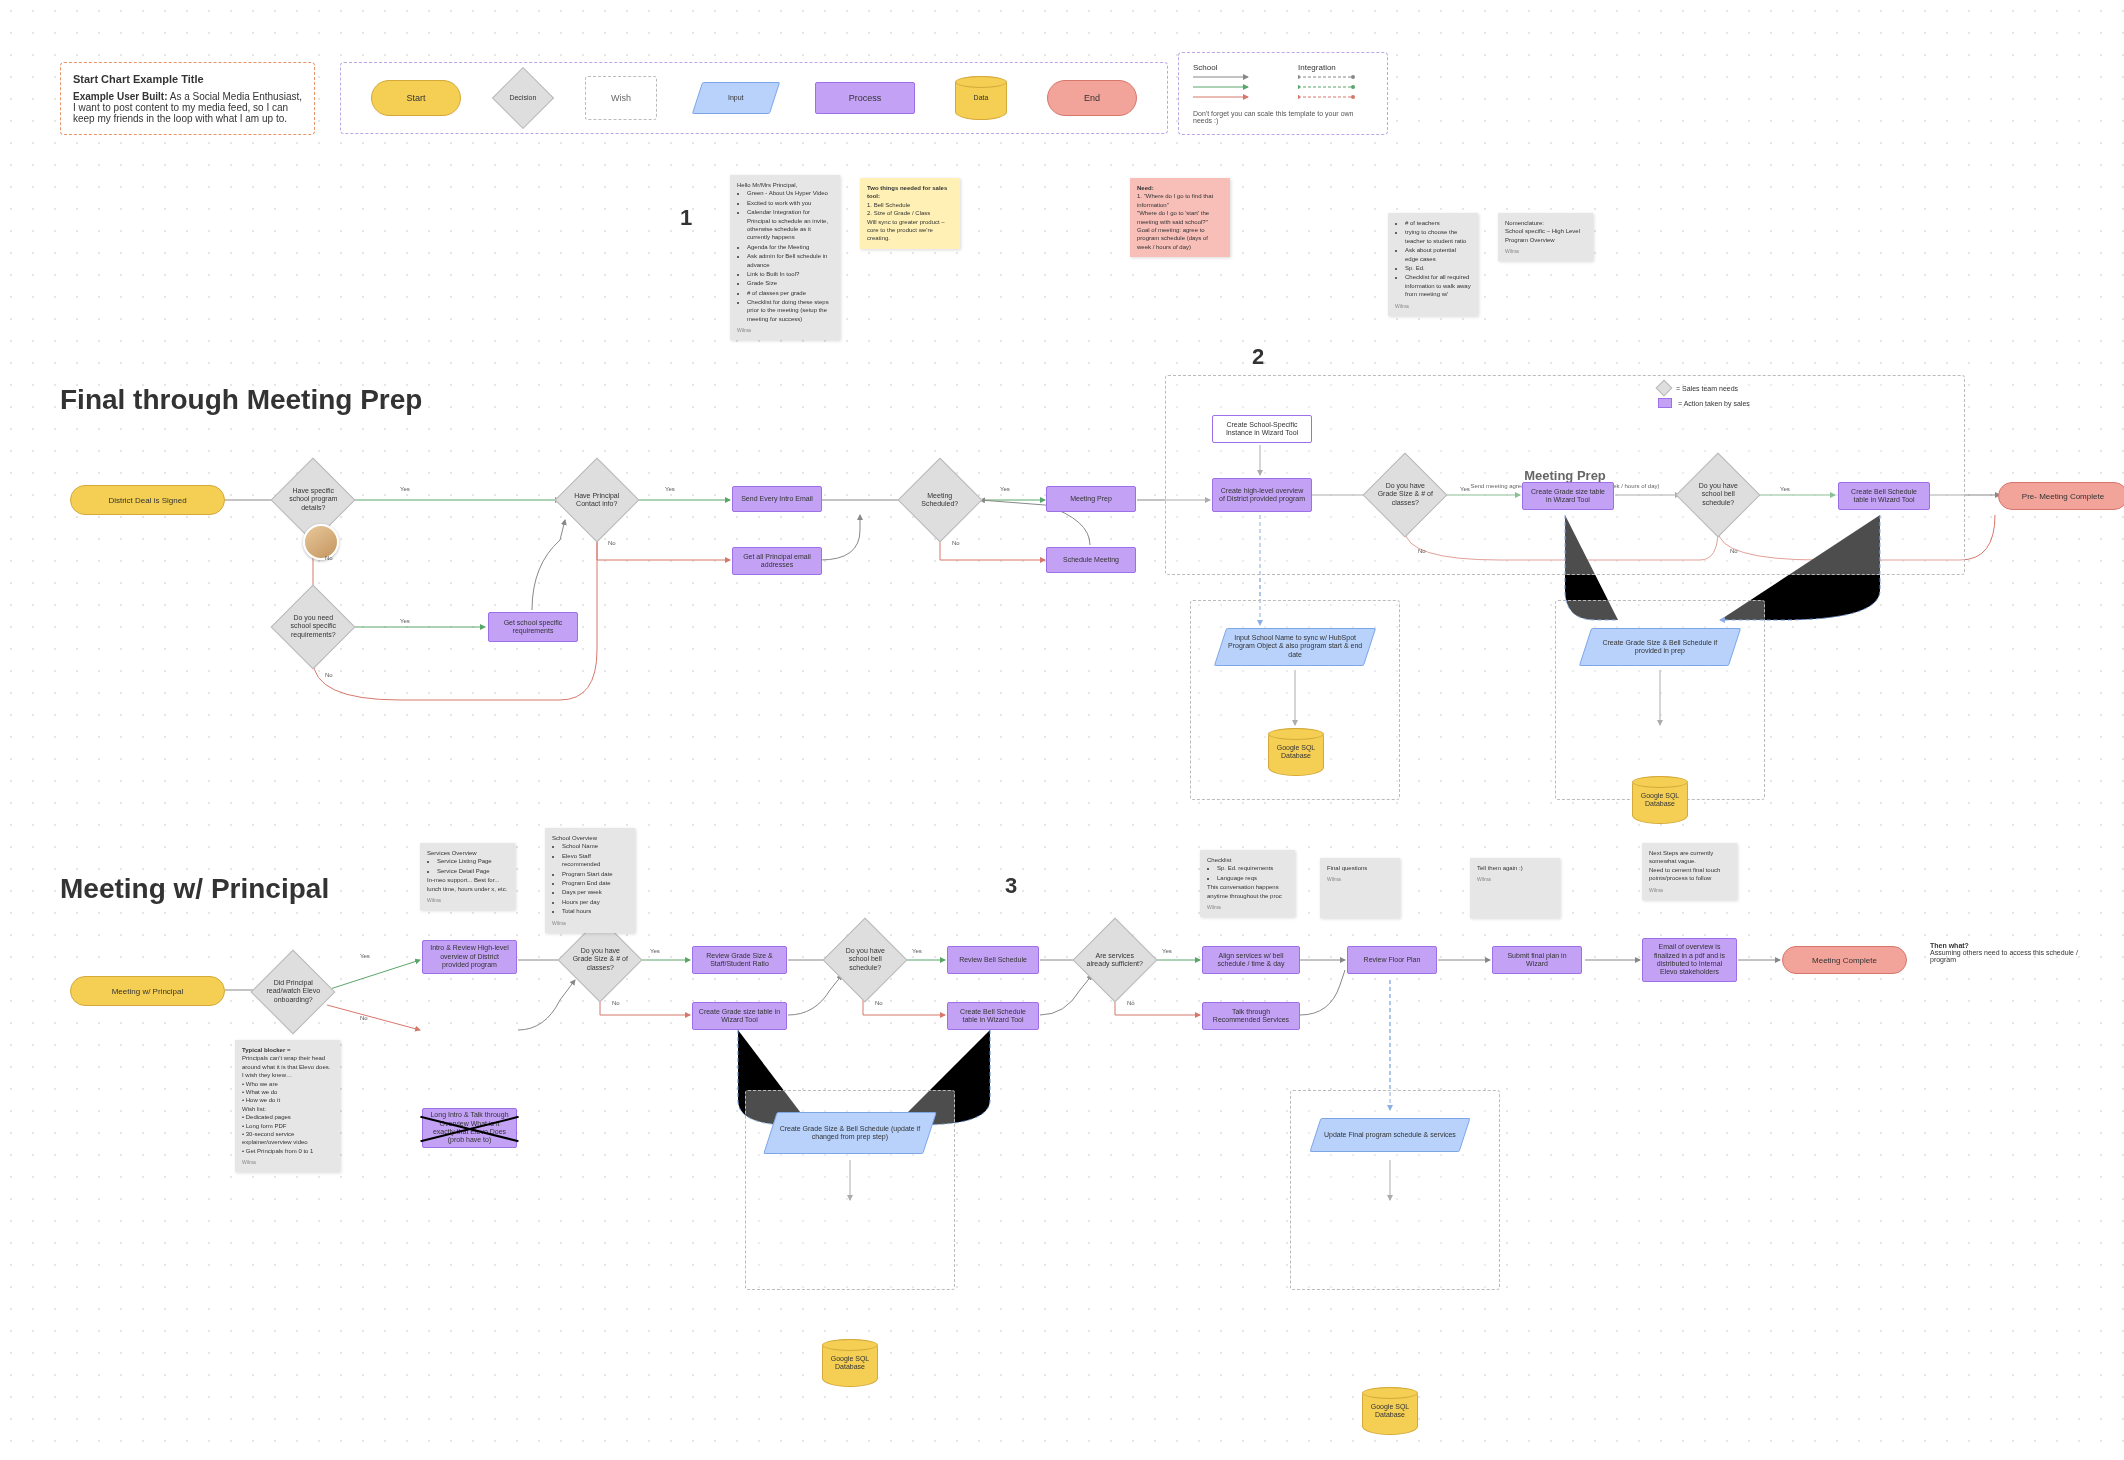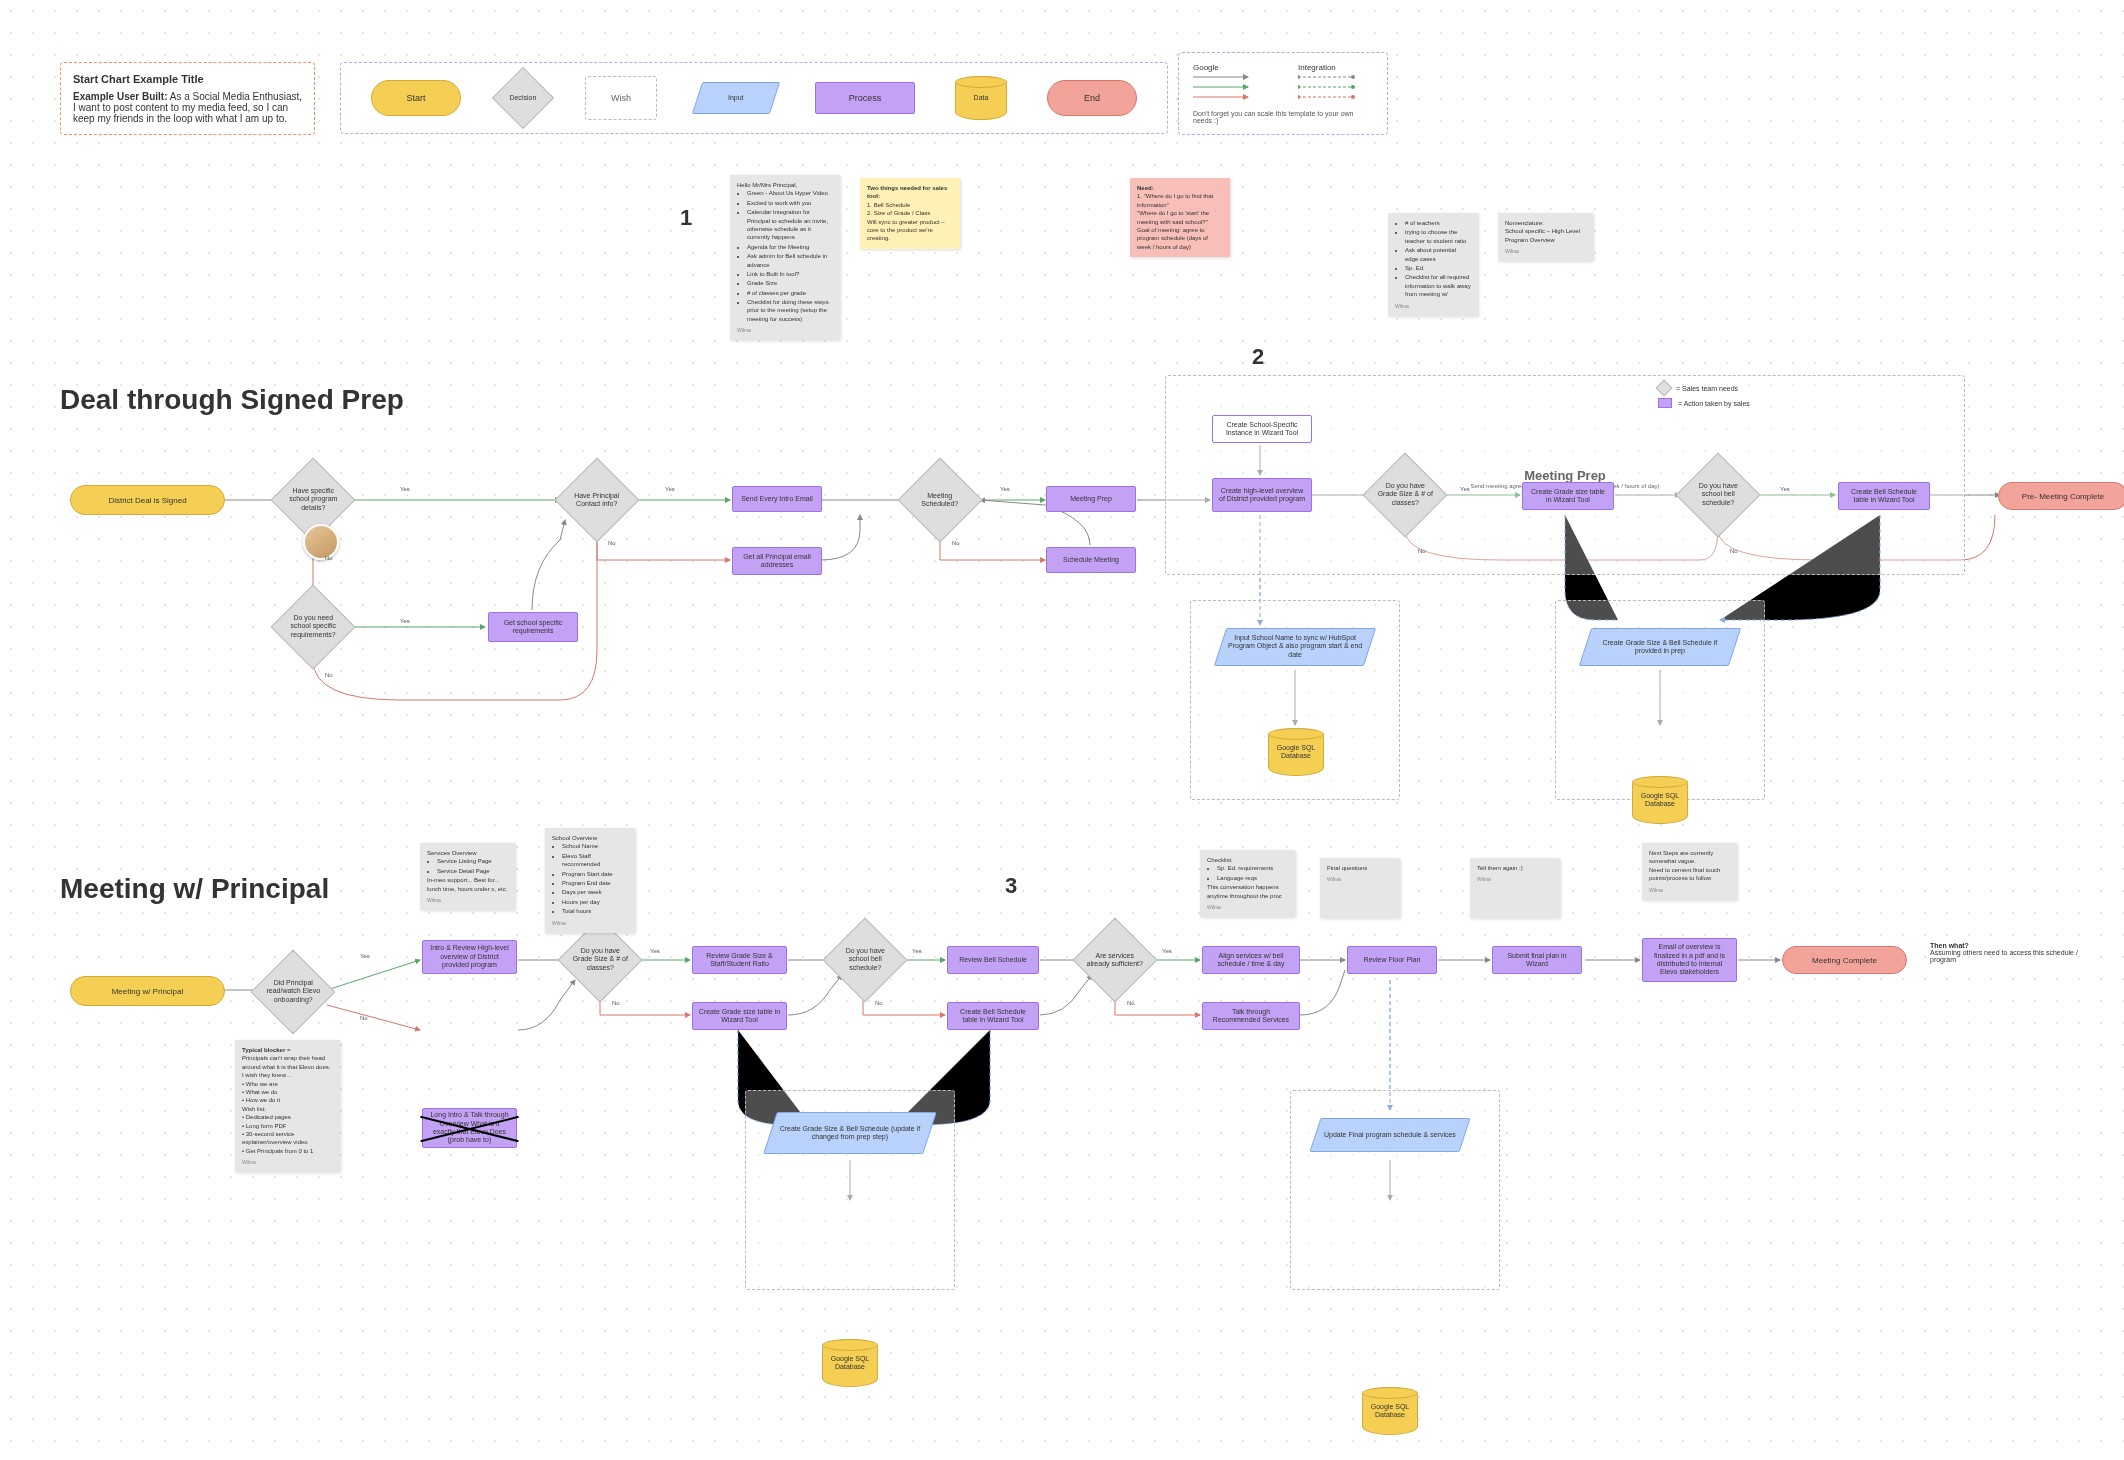--- a/index.html
+++ b/index.html
@@ -210,21 +210,21 @@
   <div class="process" style="width:100px;height:32px;font-size:9px;">Process</div>
   <div class="data-cyl" style="width:52px;height:44px;">
       <span style="position:relative;z-index:2;">Data</span>
     </div>
   <div class="pill end" style="width:90px;height:36px;">End</div>
 </div>
 
 <div class="abs legend-flows" style="top:52px;left:1178px;">
   <div class="cols">
     <div class="col">
-      <div>Google</div>
+      <div>School</div>
       <div class="arrow-line">
           <svg width="60" height="8">
             <line x1="0" y1="4" x2="55" y2="4" stroke="#888" marker-end="url(#ah-grey)"></line>
           </svg>
         </div>
       <div class="arrow-line">
           <svg width="60" height="8">
             <line x1="0" y1="4" x2="55" y2="4" stroke="#5aa56a" marker-end="url(#ah-green)"></line>
           </svg>
         </div>
@@ -255,21 +255,21 @@
             <line x1="0" y1="4" x2="55" y2="4" stroke="#d7776c" stroke-dasharray="3 2"></line>
             <circle cx="0" cy="4" r="2" fill="#d7776c"></circle>
             <circle cx="55" cy="4" r="2" fill="#d7776c"></circle>
           </svg>
         </div>
     </div>
   </div>
   <div class="footer">Don't forget you can scale this template to your own needs :)</div>
 </div>
 
-<div class="abs section-title" style="top:384px;left:60px;">Deal through Signed Prep</div>
+<div class="abs section-title" style="top:384px;left:60px;">Final through Meeting Prep</div>
 <div class="abs num-label" style="top:205px;left:680px;">1</div>
 <div class="abs num-label" style="top:344px;left:1252px;">2</div>
 
 <div class="abs pill start" style="top:485px;left:70px;width:155px;height:30px;font-size:8px;">District Deal is Signed</div>
 <div class="abs diamond" style="top:470px;left:283px;width:60px;height:60px;">
     <span>Have specific school program details?</span>
   </div>
 <div class="abs avatar" style="top:524px;left:303px;"></div>
 <div class="abs diamond" style="top:597px;left:283px;width:60px;height:60px;">
     <span>Do you need school specific requirements?</span>

